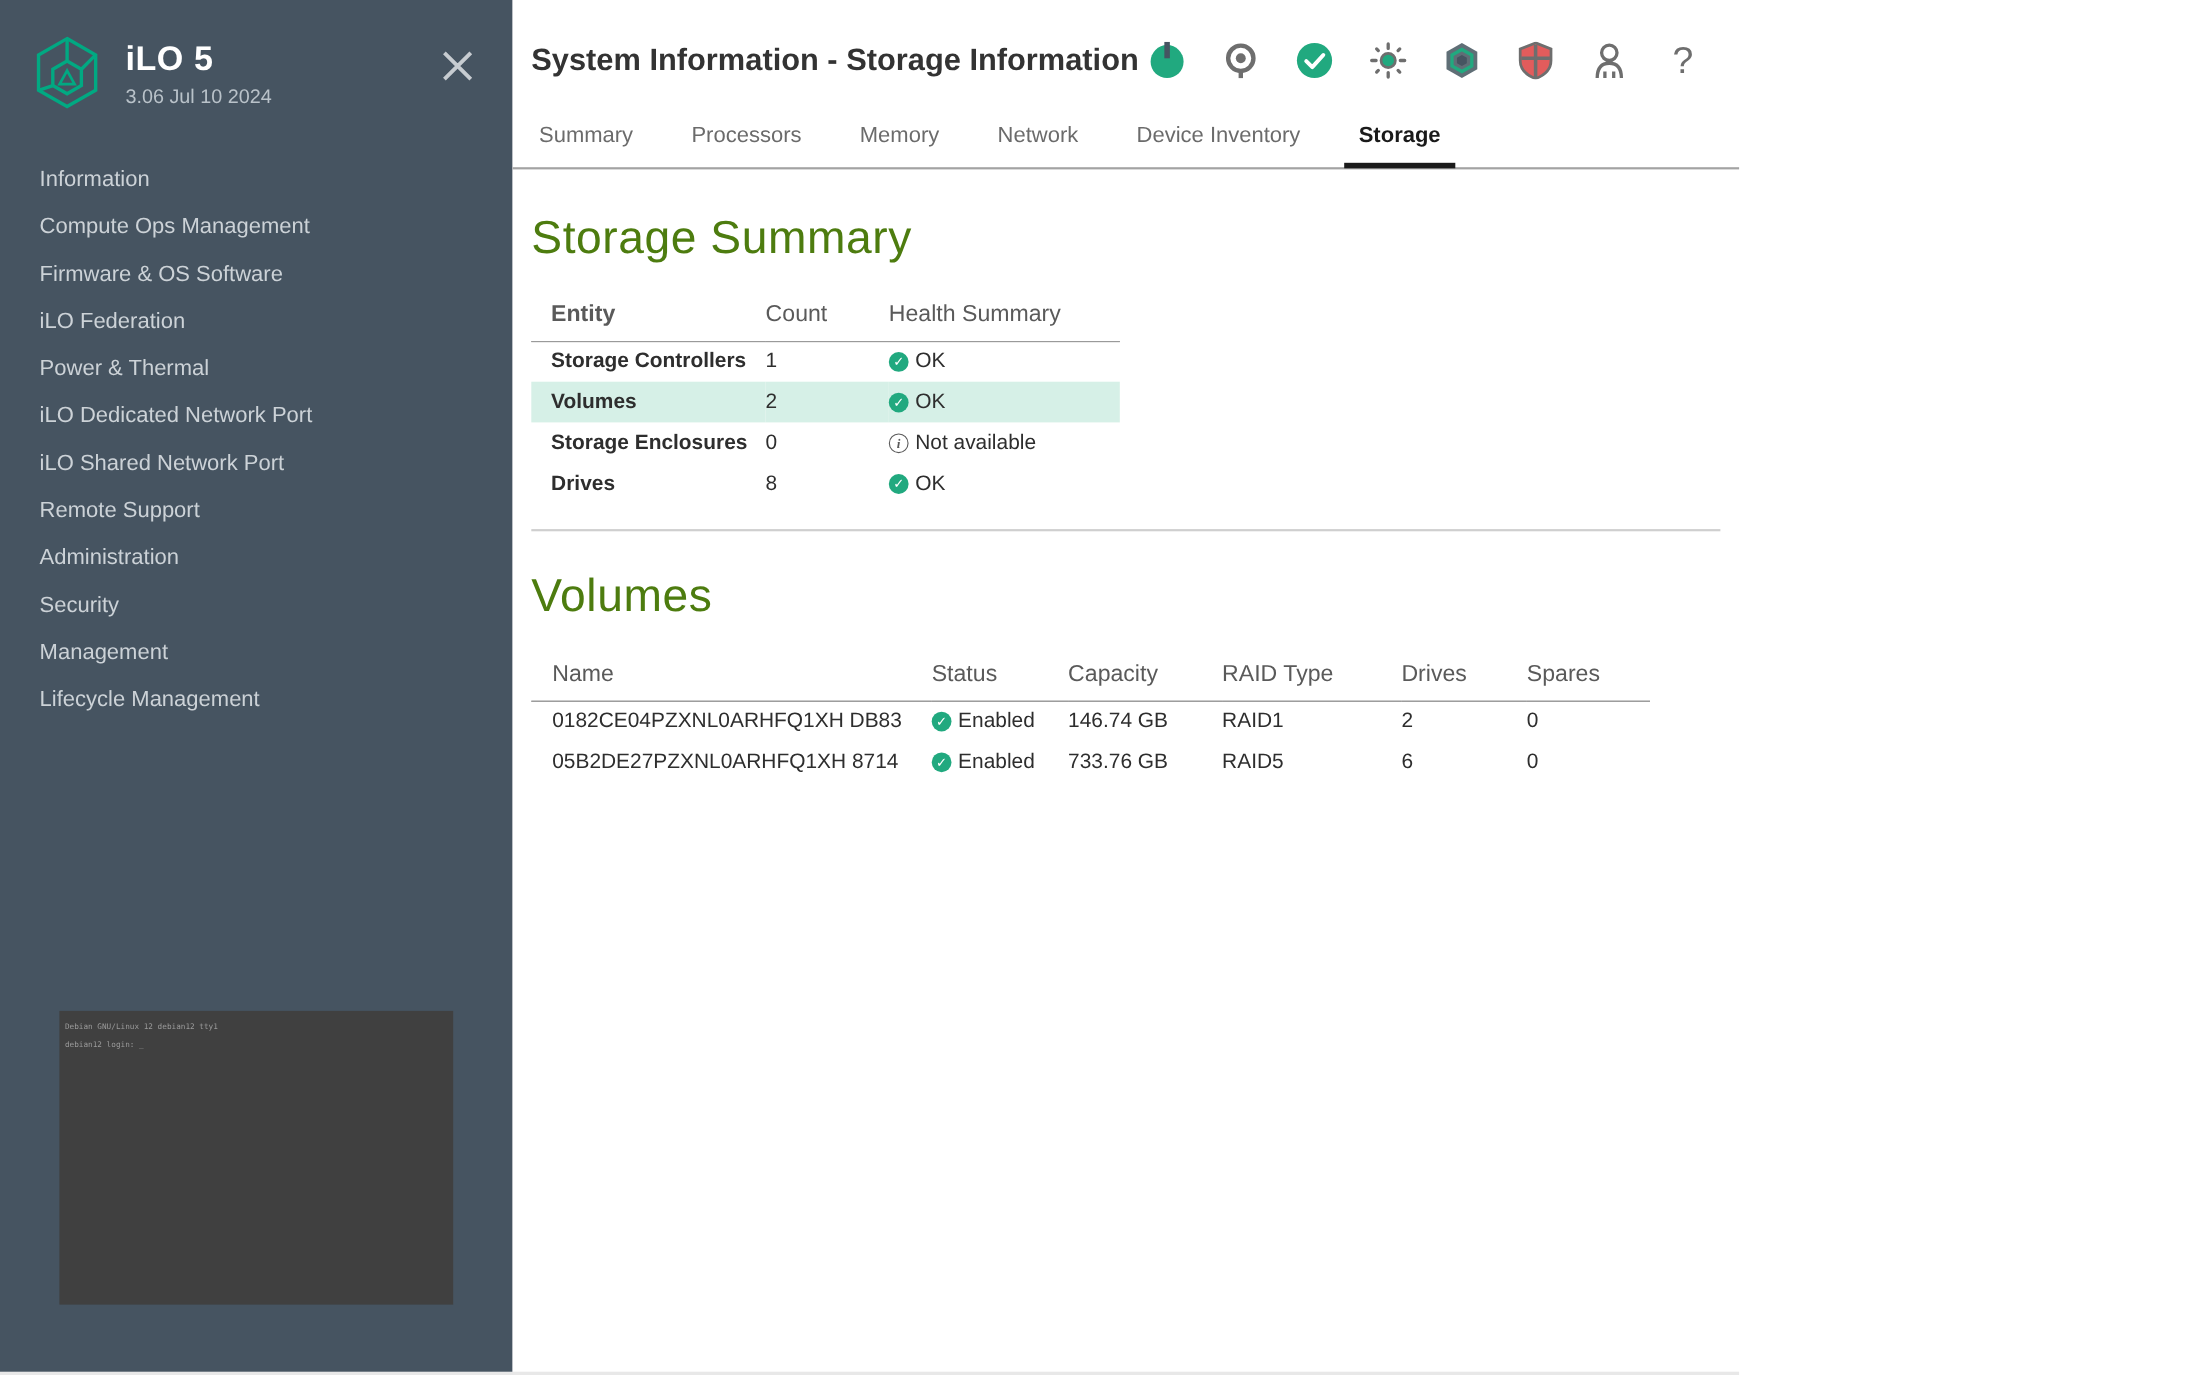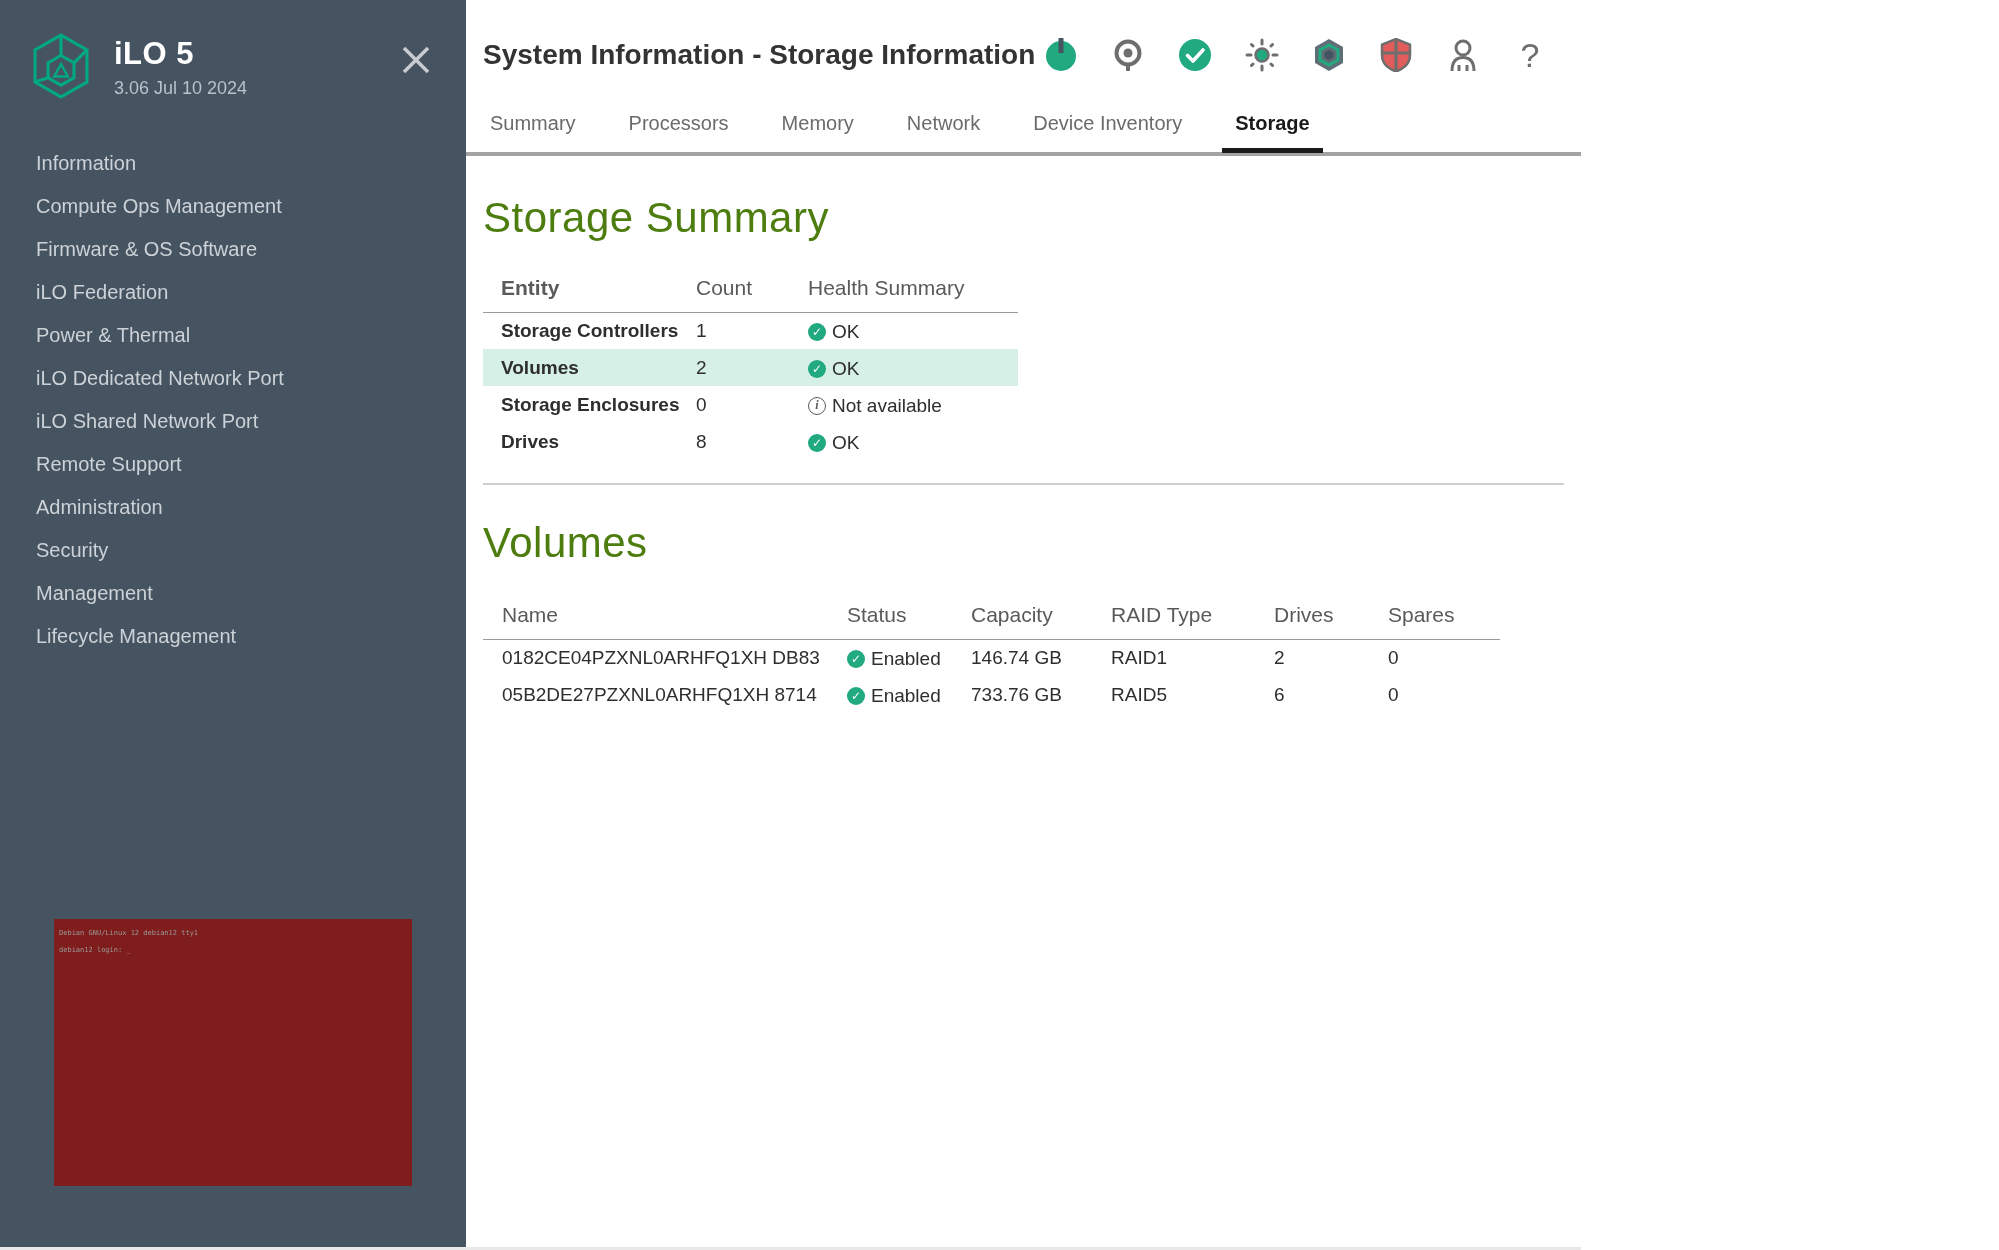--- a/index.html
+++ b/index.html
@@ -15,37 +15,37 @@
   .brand-version { font-size:18px; color:#b9c2c9; margin-top:6px; font-weight:normal; }
   .close-x { position:absolute; right:30px; top:40px; width:40px; height:40px; cursor:pointer; }
   .close-x svg { width:100%; height:100%; }
 
   .nav { margin-top:42px; }
   .nav-item { height:43px; line-height:43px; padding-left:36px; font-size:20px; color:#ccd2d7;
     cursor:pointer; position:relative; white-space:nowrap; }
   .nav-item.selected { background:#38434d; color:#e8ecef; }
   .nav-item.selected::after { content:""; position:absolute; right:0; top:0; width:7px; height:100%; background:#01a982; }
 
-  .console-preview { position:absolute; left:54px; top:919px; width:358px; height:267px; background:#7f1d1d;
+  .console-preview { position:absolute; left:54px; top:919px; width:358px; height:267px; background:#404040;
     font-family:"DejaVu Sans Mono","Liberation Mono",monospace; color:#9a9a9a; font-size:7px;
     padding:6px 5px; line-height:2.4; cursor:pointer; }
 
   .bottom-strip { position:absolute; left:0; bottom:0; width:100%; height:3px; background:#e8e8e8; z-index:5; }
 
   
   .main { flex:1; background:#fff; position:relative; }
   .topbar { display:flex; align-items:center; padding:38px 34px 0 17px; }
   .page-title { font-size:28px; font-weight:bold; color:#333; flex:0 0 auto; }
   .top-icons { margin-left:auto; display:flex; align-items:center; gap:33px; }
   .ticon { width:34px; height:34px; position:relative; cursor:pointer; display:flex; align-items:center; justify-content:center; }
   .ticon svg { width:34px; height:34px; }
   .help-glyph { font-size:34px; color:#6e6e6e; font-weight:normal; line-height:1; }
 
   
-  .tabbar { margin-top:28px; padding-left:24px; border-bottom:4px solid #a3a3a3; display:flex; }
+  .tabbar { margin-top:28px; padding-left:24px; border-bottom:2px solid #a3a3a3; display:flex; }
   .tab { font-size:20px; color:#6b6b6b; padding:12px 0 17px; margin-right:53px; position:relative; cursor:pointer; white-space:nowrap; }
   .tab.active { color:#1a1a1a; font-weight:bold; }
   .tab.active::after { content:""; position:absolute; left:-13px; right:-13px; bottom:-1px; height:5px; background:#1a1a1a; }
 
   .content { padding:0 17px; }
   .section-heading { font-size:42px; font-weight:300; color:#4d7c0f; letter-spacing:.5px; }
   .heading-summary { margin-top:38px; }
   .heading-volumes { margin-top:34px; }
 
   

